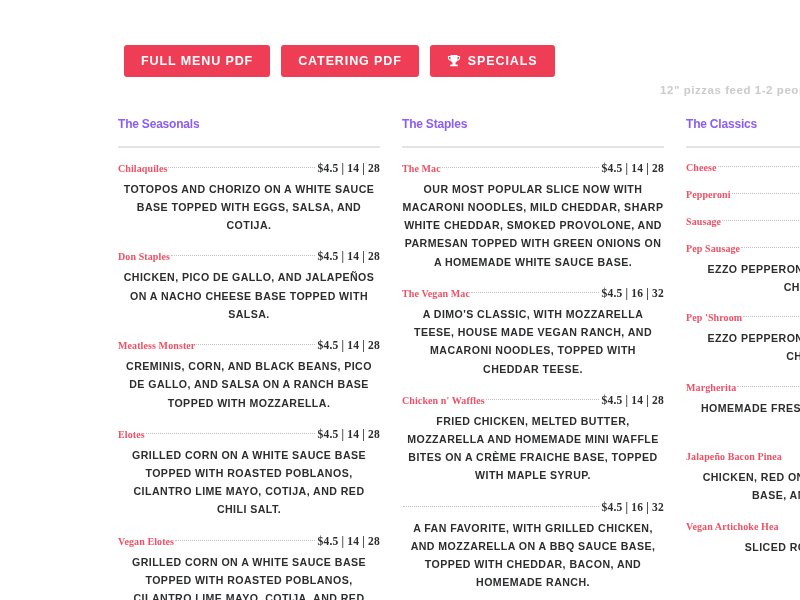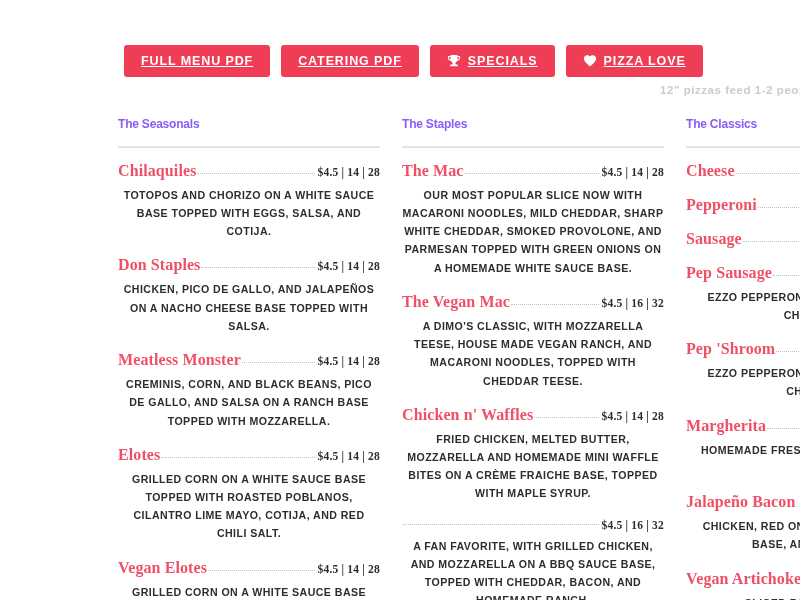--- a/index.html
+++ b/index.html
@@ -42,21 +42,20 @@
     align-items: center;
     gap: 7px;
     font-family: "Liberation Sans", sans-serif;
     font-size: 12.5px;
     font-weight: bold;
     letter-spacing: 0.9px;
     text-transform: uppercase;
     cursor: pointer;
     white-space: nowrap;
     line-height: 1;
-    text-decoration: underline;
   }
   .menu-btn .btn-icon {
     display: inline-flex;
     align-items: center;
     justify-content: center;
     width: 14px;
     height: 14px;
     flex: 0 0 auto;
   }
   .menu-btn .btn-icon svg { display: block; }
@@ -109,21 +108,21 @@
   
   .menu-item { margin-bottom: 16px; }
 
   .item-head {
     display: flex;
     align-items: baseline;
     width: 100%;
   }
   .item-name {
     font-family: "Liberation Serif", serif;
-    font-size: 16px;
+    font-size: 10px;
     font-weight: bold;
     color: #f05065;
     white-space: nowrap;
     flex: 0 0 auto;
     letter-spacing: 0.1px;
   }
   .leader {
     flex: 1 1 auto;
     min-width: 6px;
     height: 1px;
@@ -172,28 +171,20 @@
 
     <button class="menu-btn">
       <span class="btn-icon">
         <svg viewBox="0 0 16 16" width="14" height="14" aria-hidden="true">
           <path fill="#ffffff" d="M4 1h8v1.2h2.3c.4 0 .7.3.7.7v1.3c0 1.8-1.3 3.3-3.1 3.6-.5.9-1.3 1.6-2.2 1.9V12h1.8c.5 0 .9.4.9.9V14H3.6v-1.1c0-.5.4-.9.9-.9h1.8V9.7c-.9-.3-1.7-1-2.2-1.9C2.3 7.5 1 6 1 4.2V2.9c0-.4.3-.7.7-.7H4V1zm0 2.5H2.3v.7c0 1 .7 1.9 1.7 2.2V3.5zm8 0v2.9c1-.3 1.7-1.2 1.7-2.2v-.7H12z"></path>
         </svg>
       </span>
       <span>Specials</span>
     </button>
 
-    <button class="menu-btn">
-      <span class="btn-icon">
-        <svg viewBox="0 0 16 16" width="14" height="14" aria-hidden="true">
-          <path fill="#ffffff" d="M8 14.3l-1-.9C3.4 10.1 1 7.9 1 5.2 1 3 2.7 1.3 4.9 1.3c1.2 0 2.4.6 3.1 1.5.7-.9 1.9-1.5 3.1-1.5C13.3 1.3 15 3 15 5.2c0 2.7-2.4 4.9-6 8.2l-1 .9z"></path>
-        </svg>
-      </span>
-      <span>Pizza Love</span>
-    </button>
   </div>
 
   <div class="disclaimer">12" pizzas feed 1-2 people a</div>
 
   <div class="columns">
       <div class="menu-column">
         <h2 class="column-title">The Seasonals</h2>
         <hr class="column-rule">
         <div class="menu-item">
           <div class="item-head">

